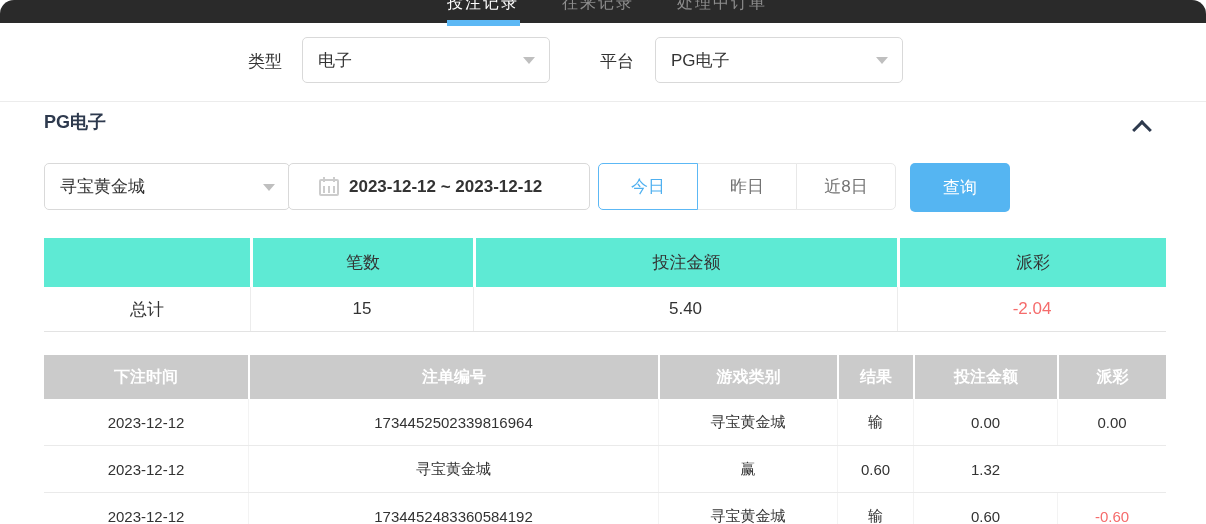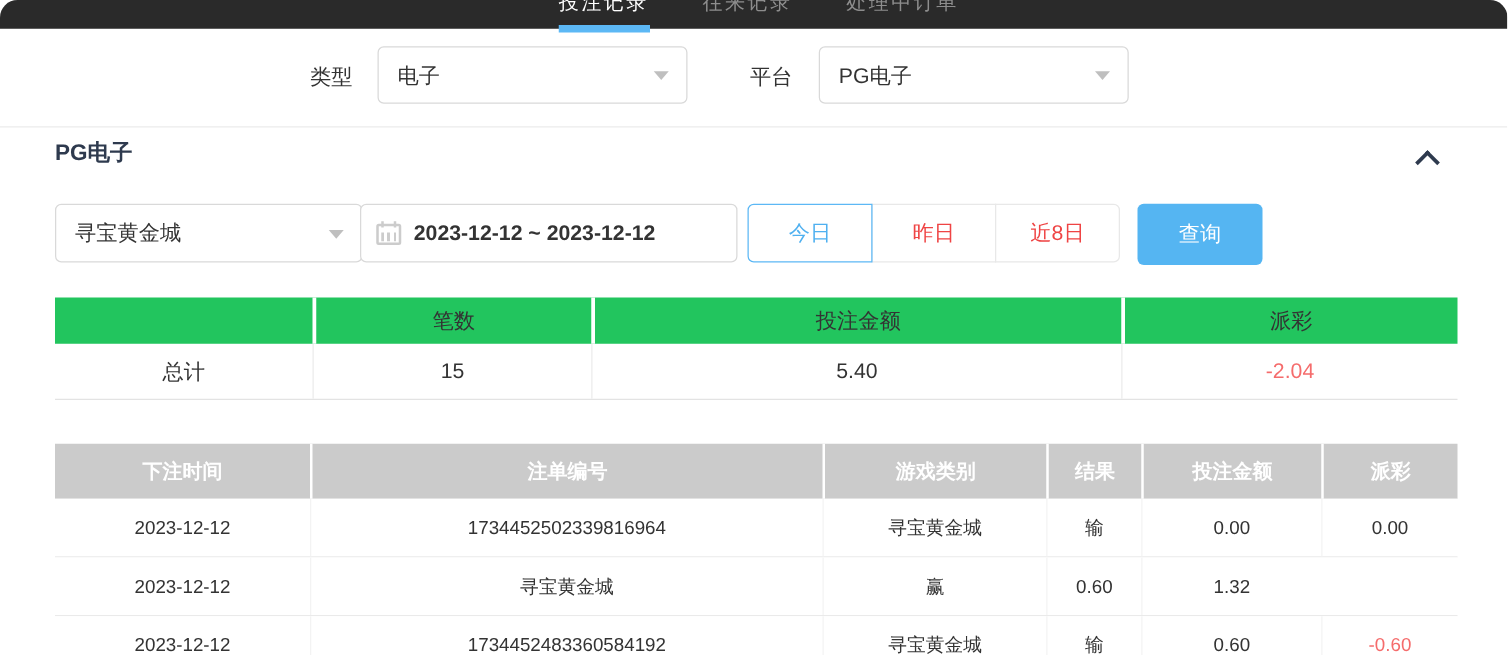--- a/index.html
+++ b/index.html
@@ -25,41 +25,41 @@
 
   
   .section-title { position:absolute; left:44px; top:110px; font-size:18px; font-weight:bold; color:#2e3a4e; }
   .chevron-up { position:absolute; left:1133px; top:118px; width:17px; height:17px; cursor:pointer; }
   .chevron-up:before { content:""; position:absolute; left:2px; top:5px; width:11px; height:11px;
            border-top:3px solid #2e3a4e; border-right:3px solid #2e3a4e; transform:rotate(-45deg); }
 
   
   .row2 .select { top:163px; height:47px; }
   .datebox { position:absolute; left:288px; top:163px; width:302px; height:47px; border:1px solid #d9d9d9;
-             border-radius:5px; display:flex; align-items:center; padding:0 12px; cursor:pointer; background:#fff; }
+             border-radius:5px; display:flex; align-items:center; padding:0 30px; cursor:pointer; background:#fff; }
   .cal-icon { width:20px; height:19px; margin-right:10px; position:relative; flex:none; }
   .cal-icon .body { position:absolute; left:0; top:2px; width:20px; height:17px; border:2px solid #ccc; border-radius:2px; }
   .cal-icon .t1,.cal-icon .t2 { position:absolute; top:0; width:2px; height:5px; background:#ccc; }
   .cal-icon .t1{ left:4px; } .cal-icon .t2{ right:4px; }
   .cal-icon .dots { position:absolute; left:4px; top:9px; width:12px; height:7px;
             background:repeating-linear-gradient(90deg,#ccc 0 2px,transparent 2px 5px); }
   .datetext { font-size:17px; font-weight:bold; color:#333; white-space:nowrap; }
 
   .btn-group { position:absolute; left:598px; top:163px; display:flex; }
-  .qbtn { width:100px; height:47px; background:#fff; border:1px solid #e8e8e8; color:#ef4444; font-size:17px;
+  .qbtn { width:100px; height:47px; background:#fff; border:1px solid #e8e8e8; color:#737373; font-size:17px;
           display:flex; align-items:center; justify-content:center; cursor:pointer; margin-left:-1px; }
   .qbtn:first-child { margin-left:0; border-radius:5px 0 0 5px; }
   .qbtn:last-child { border-radius:0 5px 5px 0; }
   .qbtn.active { border:1px solid #5cb8f5; color:#4fb0f0; z-index:2; }
   .search-btn { position:absolute; left:910px; top:163px; width:100px; height:49px; background:#55b5f2; color:#fff;
           font-size:17px; border:none; border-radius:5px; display:flex; align-items:center; justify-content:center; cursor:pointer; }
 
   
   .summary { position:absolute; left:44px; top:238px; width:1122px; }
-  .summary .shead { display:grid; grid-template-columns:206px 223px 424px 269px; height:37px; background:#22c55e; }
+  .summary .shead { display:grid; grid-template-columns:206px 223px 424px 269px; height:49px; background:#5eead4; }
   .summary .shead .cell { display:flex; align-items:center; justify-content:center; font-size:17px; color:#333; border-left:3px solid #fff; }
   .summary .shead .cell:first-child { border-left:none; }
   .summary .srow { display:grid; grid-template-columns:206px 223px 424px 269px; height:45px; border-bottom:1px solid #e3e3e3; }
   .summary .srow .cell { display:flex; align-items:center; justify-content:center; font-size:17px; color:#333; border-left:1px solid #ececec; }
   .summary .srow .cell:first-child { border-left:none; }
 
   
   .maintbl { position:absolute; left:44px; top:355px; width:1122px; }
   .mhead { display:grid; grid-template-columns:204px 410px 179px 76px 144px 109px; height:44px; background:#cbcbcb; }
   .mhead .cell { display:flex; align-items:center; justify-content:center; font-size:16px; font-weight:bold; color:#fff; border-left:2px solid #fff; }

